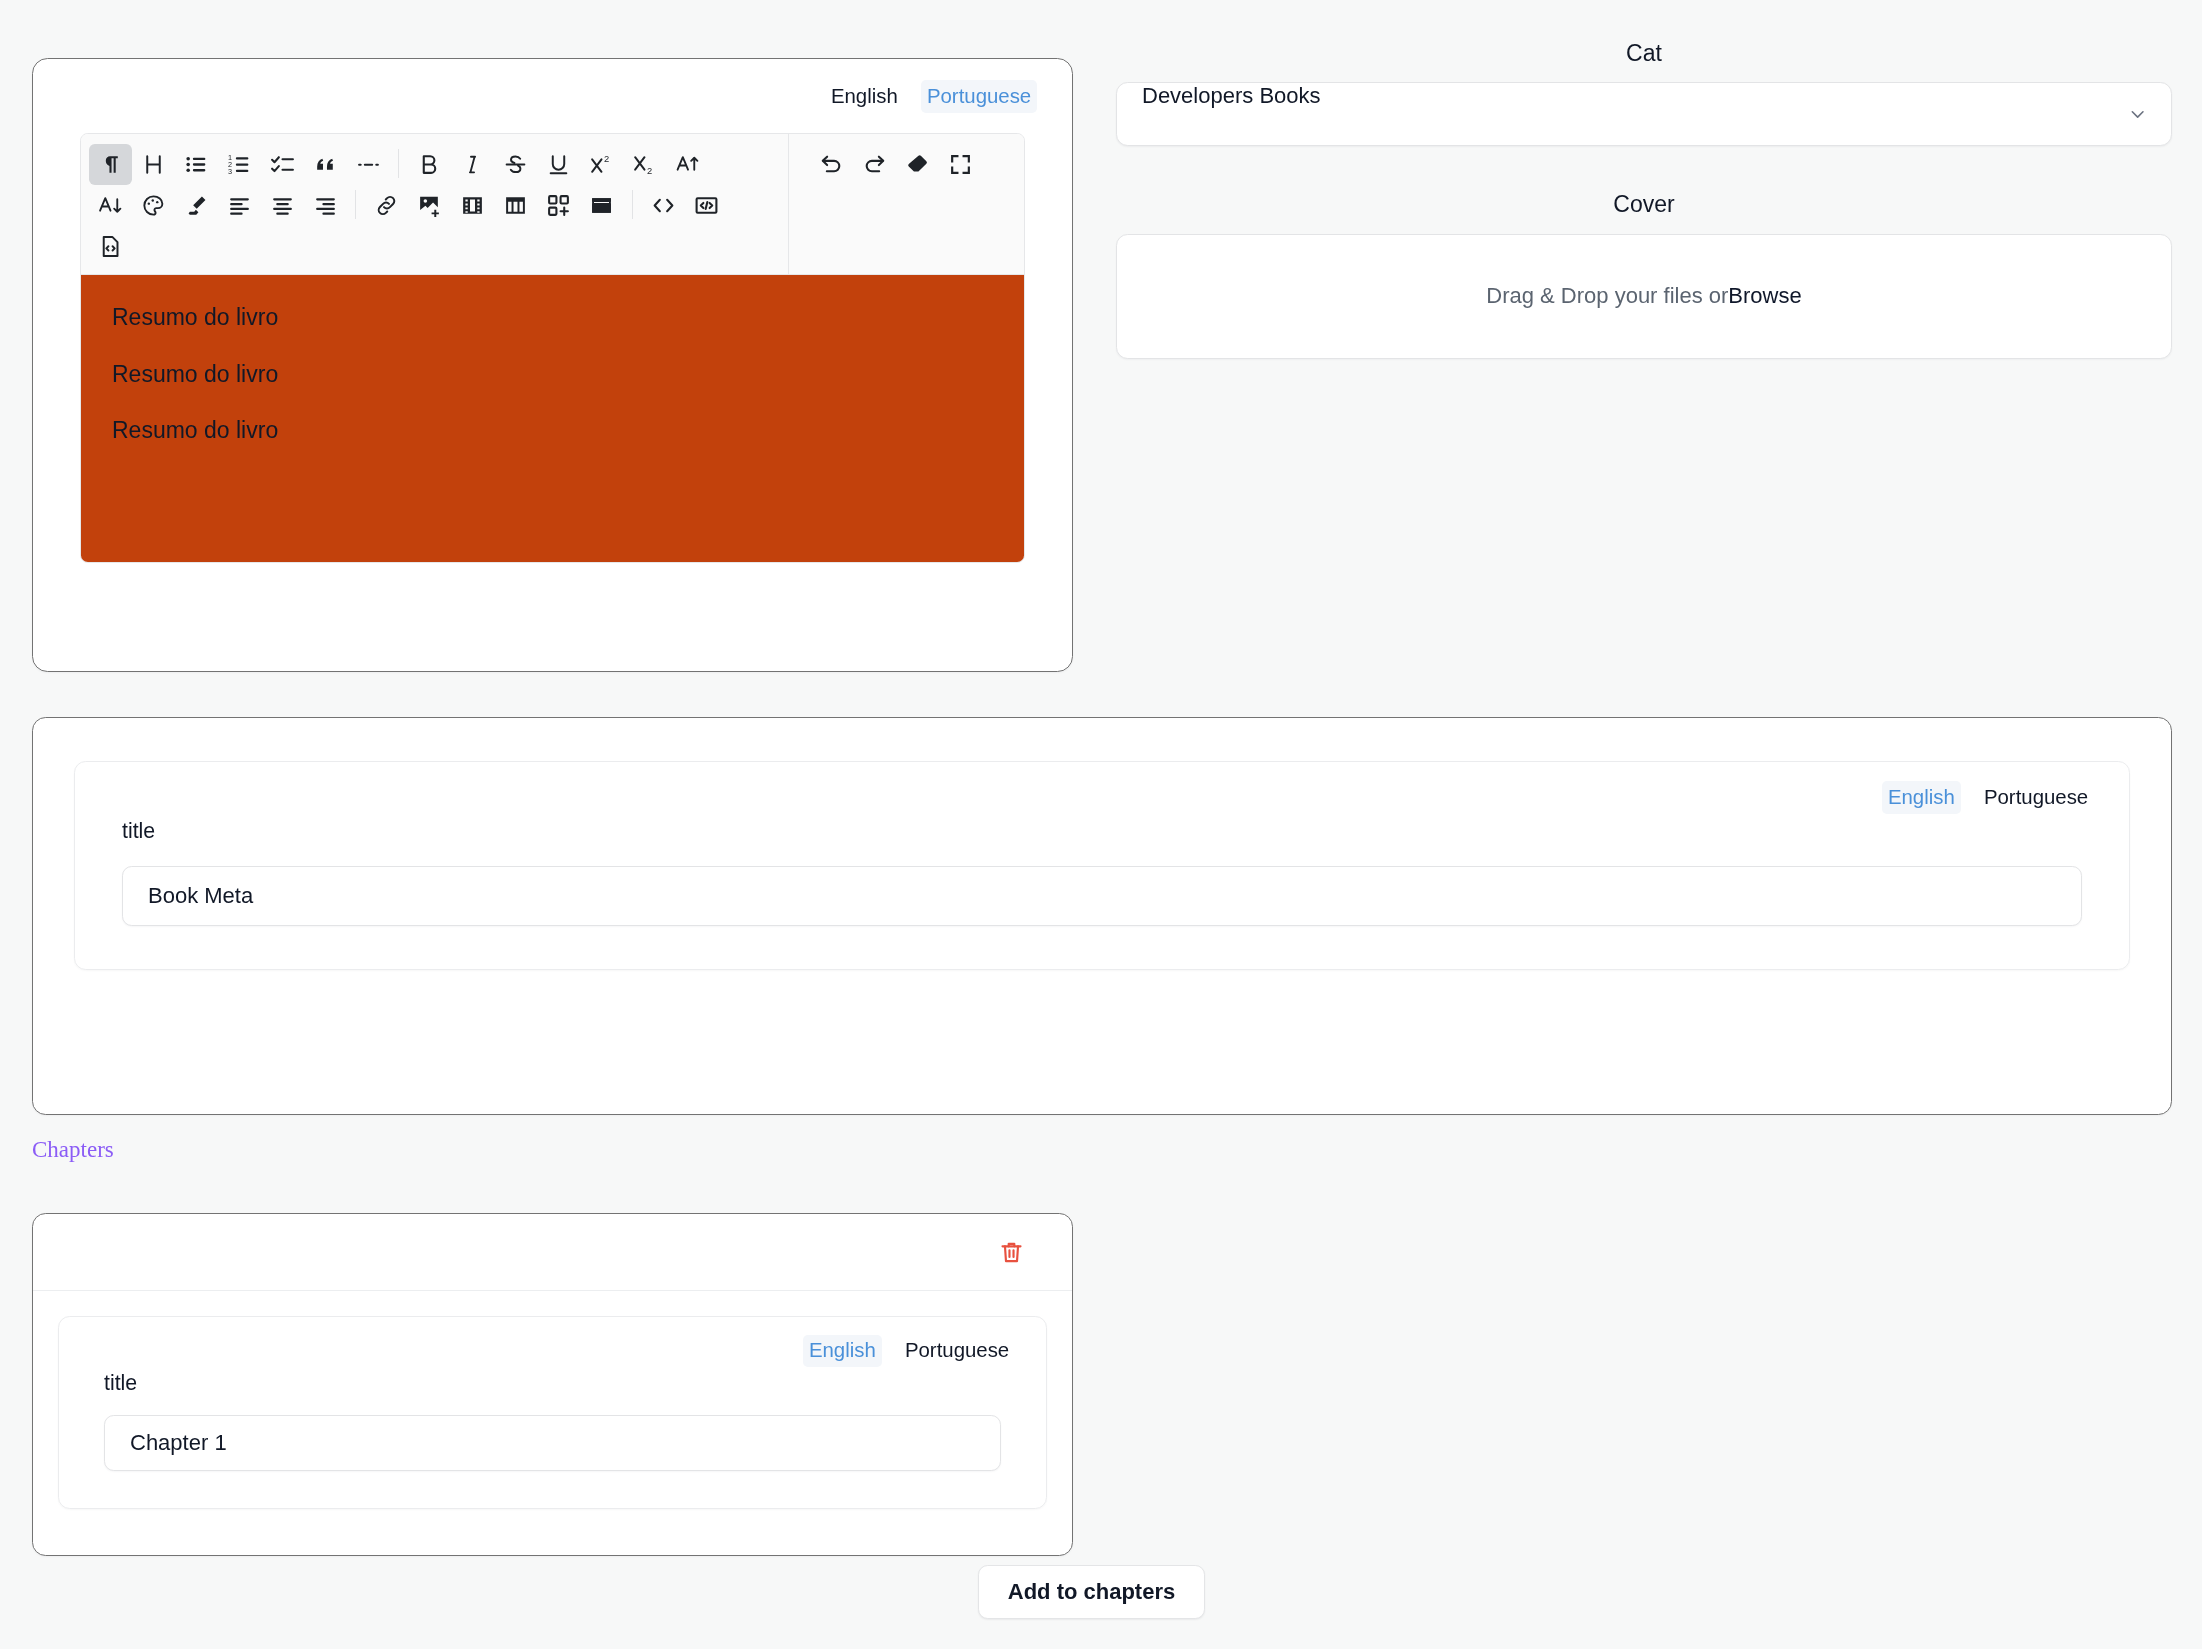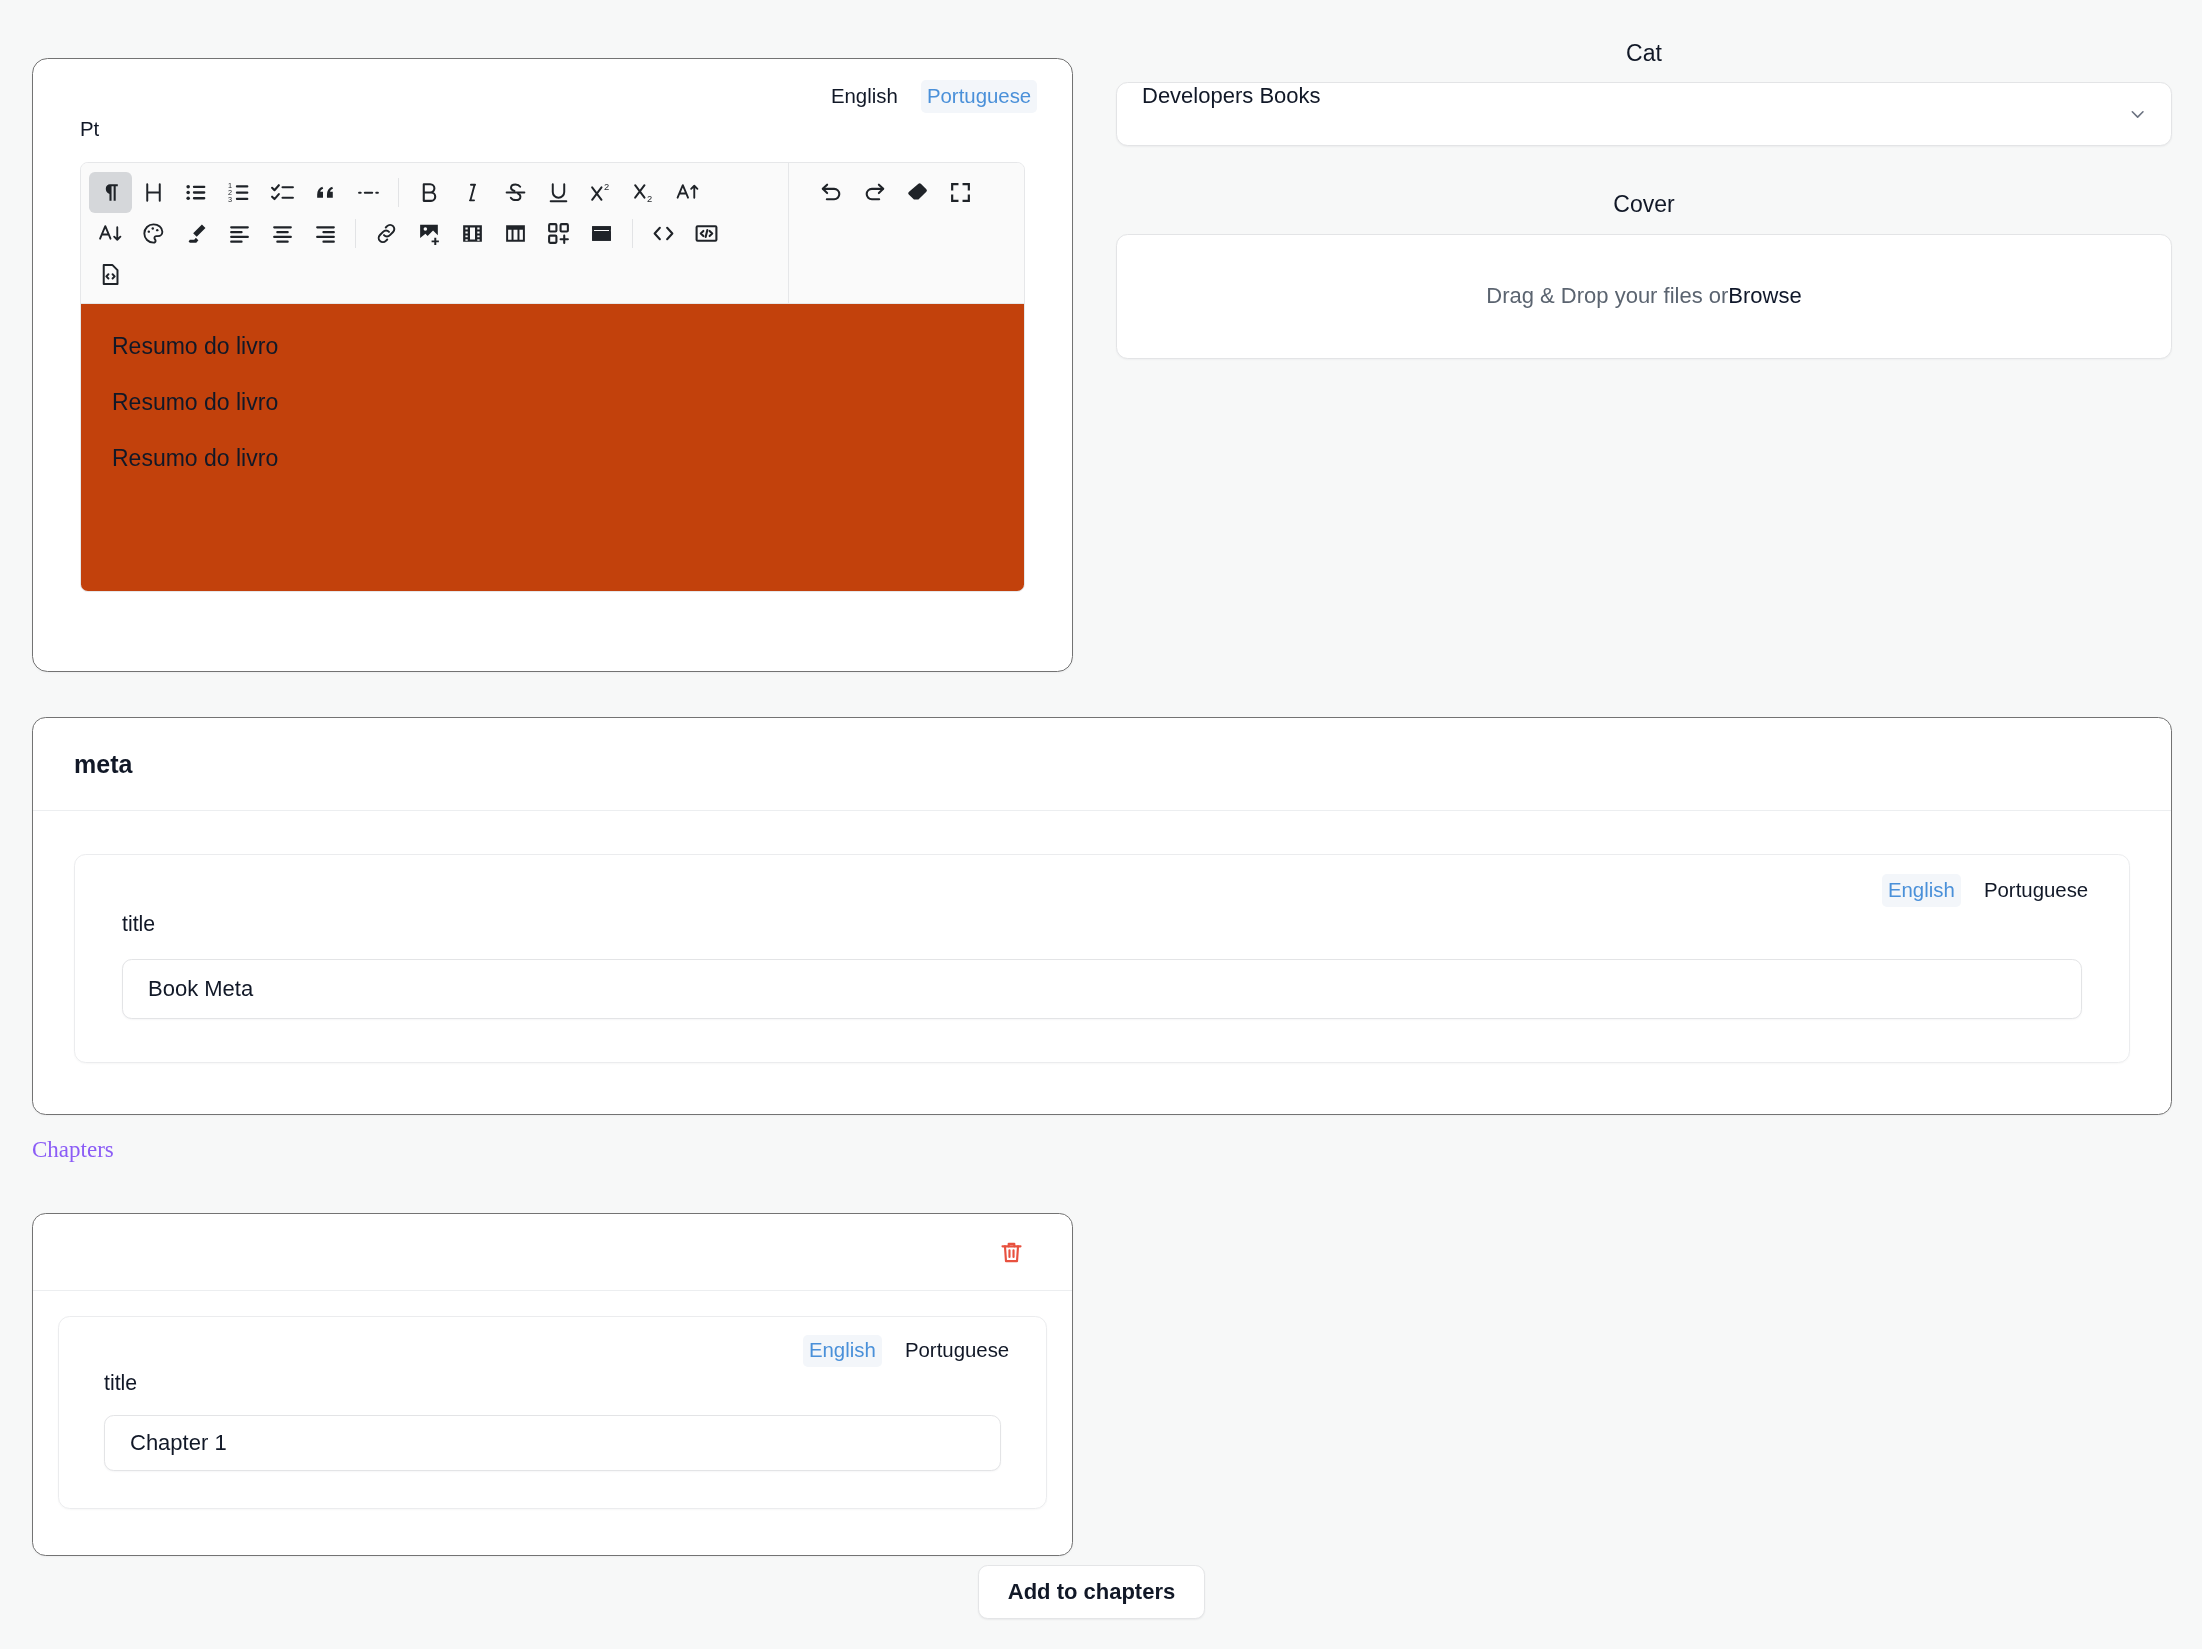--- a/index.html
+++ b/index.html
@@ -339,21 +339,20 @@
 
   <div class="top-row">
 
     <div class="card editor-card">
 
       <div class="lang-tabs">
         <span class="lang-tab">English</span>
         <span class="lang-tab active">Portuguese</span>
       </div>
 
-      <div class="field-label">Pt</div>
 
       <div class="editor-shell">
 
         <div class="toolbar">
 
           <div class="toolbar-main">
 
             <button class="tb-btn active">
               <svg width="25" height="25" viewBox="0 0 24 24" fill="currentColor">
                   <path d="M13 4h6v2h-2v14h-2V6h-2v14h-2V13.5A5.5 5.5 0 0 1 7.5 8 4 4 0 0 1 11.5 4H13z"></path>
@@ -610,23 +609,20 @@
       <div class="side-label second">Cover</div>
 
       <div class="dropzone">
         <span class="dropzone-text">Drag &amp; Drop your files or </span>
           <span class="dropzone-text dropzone-browse">Browse</span>
       </div>
     </div>
   </div>
 
   <div class="card meta-card">
-    <div class="meta-header">
-      <span class="meta-title">meta</span>
-    </div>
 
     <div class="meta-inner">
       <div class="lang-tabs">
         <span class="lang-tab active">English</span>
         <span class="lang-tab">Portuguese</span>
       </div>
 
       <div class="field-label">title</div>
 
       <div class="text-input">Book Meta</div>

